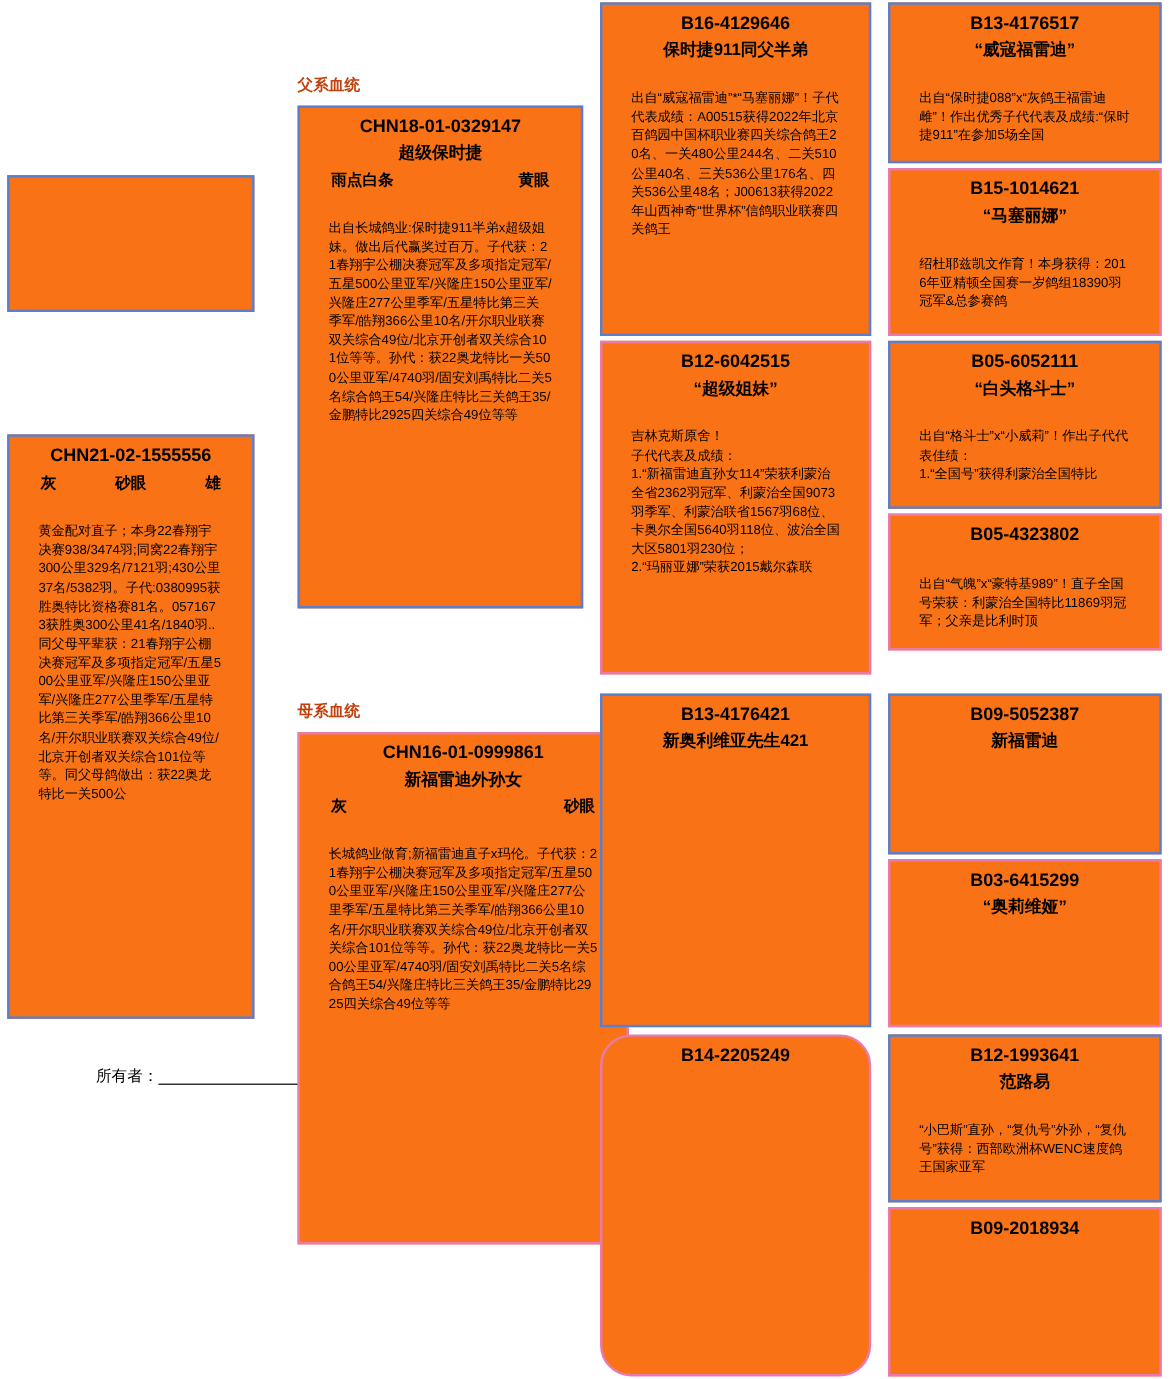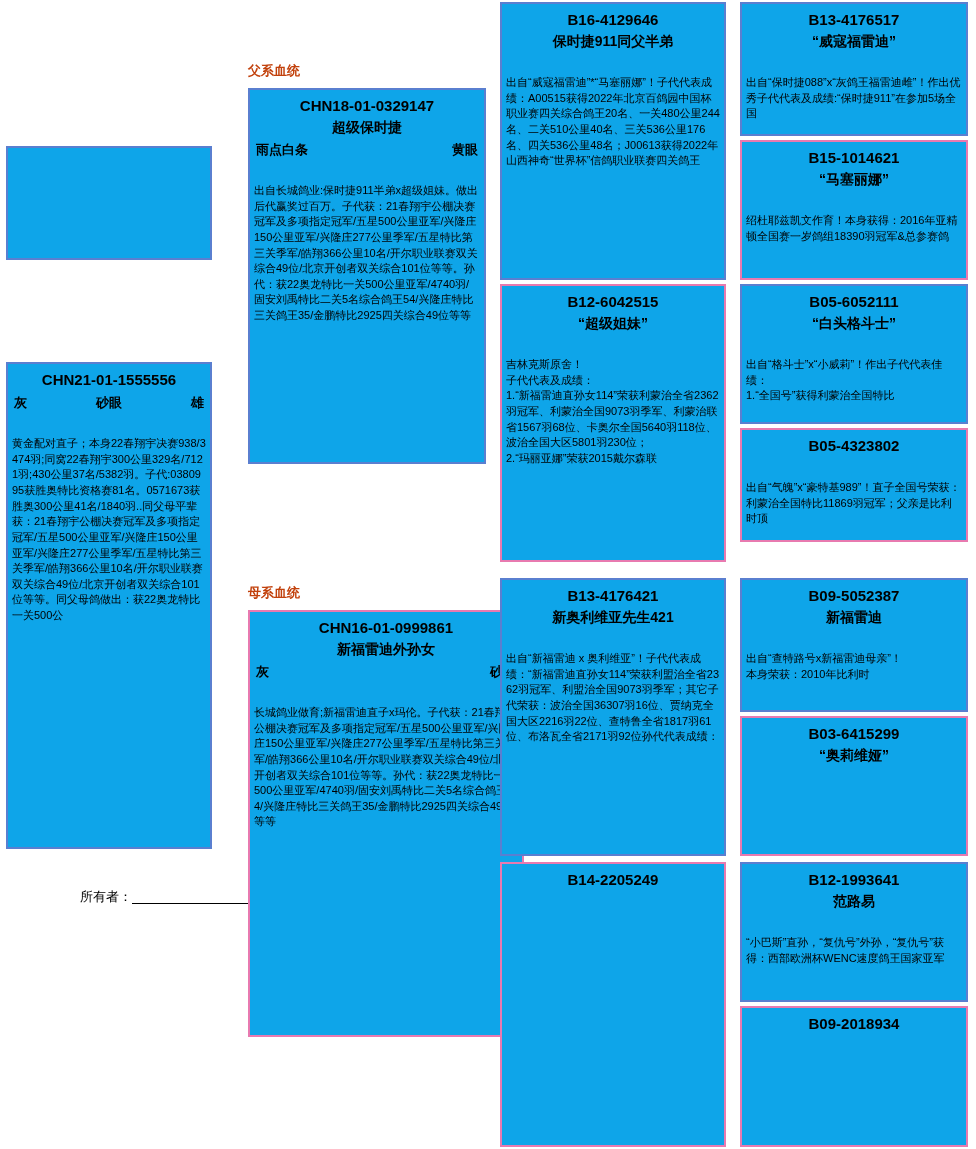--- a/index.html
+++ b/index.html
@@ -12,22 +12,22 @@
     height: 1149px;
     position: relative;
     font-family: "Liberation Sans", sans-serif;
     font-size: 13px;
     color: #000000;
     overflow: hidden;
   }
   .box {
     position: absolute;
     box-sizing: border-box;
-    background: #0ea5e9;
-    padding: 6px 4px;
+    background: #f97316;
+    padding: 6px 24px;
     overflow: hidden;
   }
   .b-blue { border: 2px solid #5a7fd0; }
   .b-pink { border: 2px solid #e87ab0; }
   .b-plain { border: 2px solid #5a7fd0; }
   .title {
     text-align: center;
     font-weight: bold;
     font-size: 15px;
     line-height: 1.35;
@@ -72,36 +72,36 @@
     height: 14px;
     vertical-align: -3px;
   }
 </style>
 </head>
 <body>
 
 <div class="box b-plain" style="left:6px; top:146px; width:206px; height:114px;"></div>
 
 <div class="box b-blue" style="left:6px; top:362px; width:206px; height:487px;">
-  <div class="title">CHN21-01-1555556</div>
+  <div class="title">CHN21-02-1555556</div>
   <div class="attrs">
     <span>灰</span>
     <span>砂眼</span>
     <span>雄</span>
   </div>
   <div class="body-text">黄金配对直子；本身22春翔宇决赛938/3474羽;同窝22春翔宇300公里329名/7121羽;430公里37名/5382羽。子代:0380995获胜奥特比资格赛81名。0571673获胜奥300公里41名/1840羽..同父母平辈获：21春翔宇公棚决赛冠军及多项指定冠军/五星500公里亚军/兴隆庄150公里亚军/兴隆庄277公里季军/五星特比第三关季军/皓翔366公里10名/开尔职业联赛双关综合49位/北京开创者双关综合101位等等。同父母鸽做出：获22奥龙特比一关500公</div>
 </div>
 
 <div class="owner" style="left:80px; top:888px;">
   <span>所有者：</span><span class="line"></span>
 </div>
 
 <div class="section-label" style="left:248px; top:62px;">父系血统</div>
 
-<div class="box b-blue" style="left:248px; top:88px; width:238px; height:376px;">
+<div class="box b-blue" style="left:248px; top:88px; width:238px; height:419px;">
   <div class="title">CHN18-01-0329147</div>
   <div class="subtitle">超级保时捷</div>
   <div class="attrs">
     <span>雨点白条</span>
     <span>黄眼</span>
   </div>
   <div class="body-text">出自长城鸽业:保时捷911半弟x超级姐妹。做出后代赢奖过百万。子代获：21春翔宇公棚决赛冠军及多项指定冠军/五星500公里亚军/兴隆庄150公里亚军/兴隆庄277公里季军/五星特比第三关季军/皓翔366公里10名/开尔职业联赛双关综合49位/北京开创者双关综合101位等等。孙代：获22奥龙特比一关500公里亚军/4740羽/固安刘禹特比二关5名综合鸽王54/兴隆庄特比三关鸽王35/金鹏特比2925四关综合49位等等</div>
 </div>
 
 <div class="section-label" style="left:248px; top:584px;">母系血统</div>
@@ -127,24 +127,23 @@
   <div class="subtitle">“超级姐妹”</div>
   <div class="body-text">吉林克斯原舍！
 子代代表及成绩：
 1.“新福雷迪直孙女114”荣获利蒙治全省2362羽冠军、利蒙治全国9073羽季军、利蒙治联省1567羽68位、卡奥尔全国5640羽118位、波治全国大区5801羽230位；
 2.“玛丽亚娜”荣获2015戴尔森联</div>
 </div>
 
 <div class="box b-blue" style="left:500px; top:578px; width:226px; height:278px;">
   <div class="title">B13-4176421</div>
   <div class="subtitle">新奥利维亚先生421</div>
-  <div class="body-text">出自“新福雷迪 x 奥利维亚”！子代代表成绩：“新福雷迪直孙女114”荣获利盟治全省2362羽冠军、利盟治全国9073羽季军；其它子代荣获：波治全国36307羽16位、贾纳克全国大区2216羽22位、查特鲁全省1817羽61位、布洛瓦全省2171羽92位孙代代表成绩：</div>
 </div>
 
-<div class="box b-pink" style="left:500px; top:862px; width:226px; height:285px;">
+<div class="box b-pink" style="left:500px; top:862px; width:226px; height:285px;border-radius:26px;">
   <div class="title">B14-2205249</div>
   <div class="subtitle"></div>
 </div>
 
 <div class="box b-blue" style="left:740px; top:2px; width:228px; height:134px;">
   <div class="title">B13-4176517</div>
   <div class="subtitle">“威寇福雷迪”</div>
   <div class="body-text">出自“保时捷088”x“灰鸽王福雷迪雌”！作出优秀子代代表及成绩:“保时捷911”在参加5场全国</div>
 </div>
 
@@ -163,22 +162,20 @@
 
 <div class="box b-pink" style="left:740px; top:428px; width:228px; height:114px;">
   <div class="title">B05-4323802</div>
   <div class="subtitle"></div>
   <div class="body-text">出自“气魄”x“豪特基989”！直子全国号荣获：利蒙治全国特比11869羽冠军；父亲是比利时顶</div>
 </div>
 
 <div class="box b-blue" style="left:740px; top:578px; width:228px; height:134px;">
   <div class="title">B09-5052387</div>
   <div class="subtitle">新福雷迪</div>
-  <div class="body-text">出自“查特路号x新福雷迪母亲”！
-本身荣获：2010年比利时</div>
 </div>
 
 <div class="box b-pink" style="left:740px; top:716px; width:228px; height:140px;">
   <div class="title">B03-6415299</div>
   <div class="subtitle">“奥莉维娅”</div>
   <div class="body-text"></div>
 </div>
 
 <div class="box b-blue" style="left:740px; top:862px; width:228px; height:140px;">
   <div class="title">B12-1993641</div>

